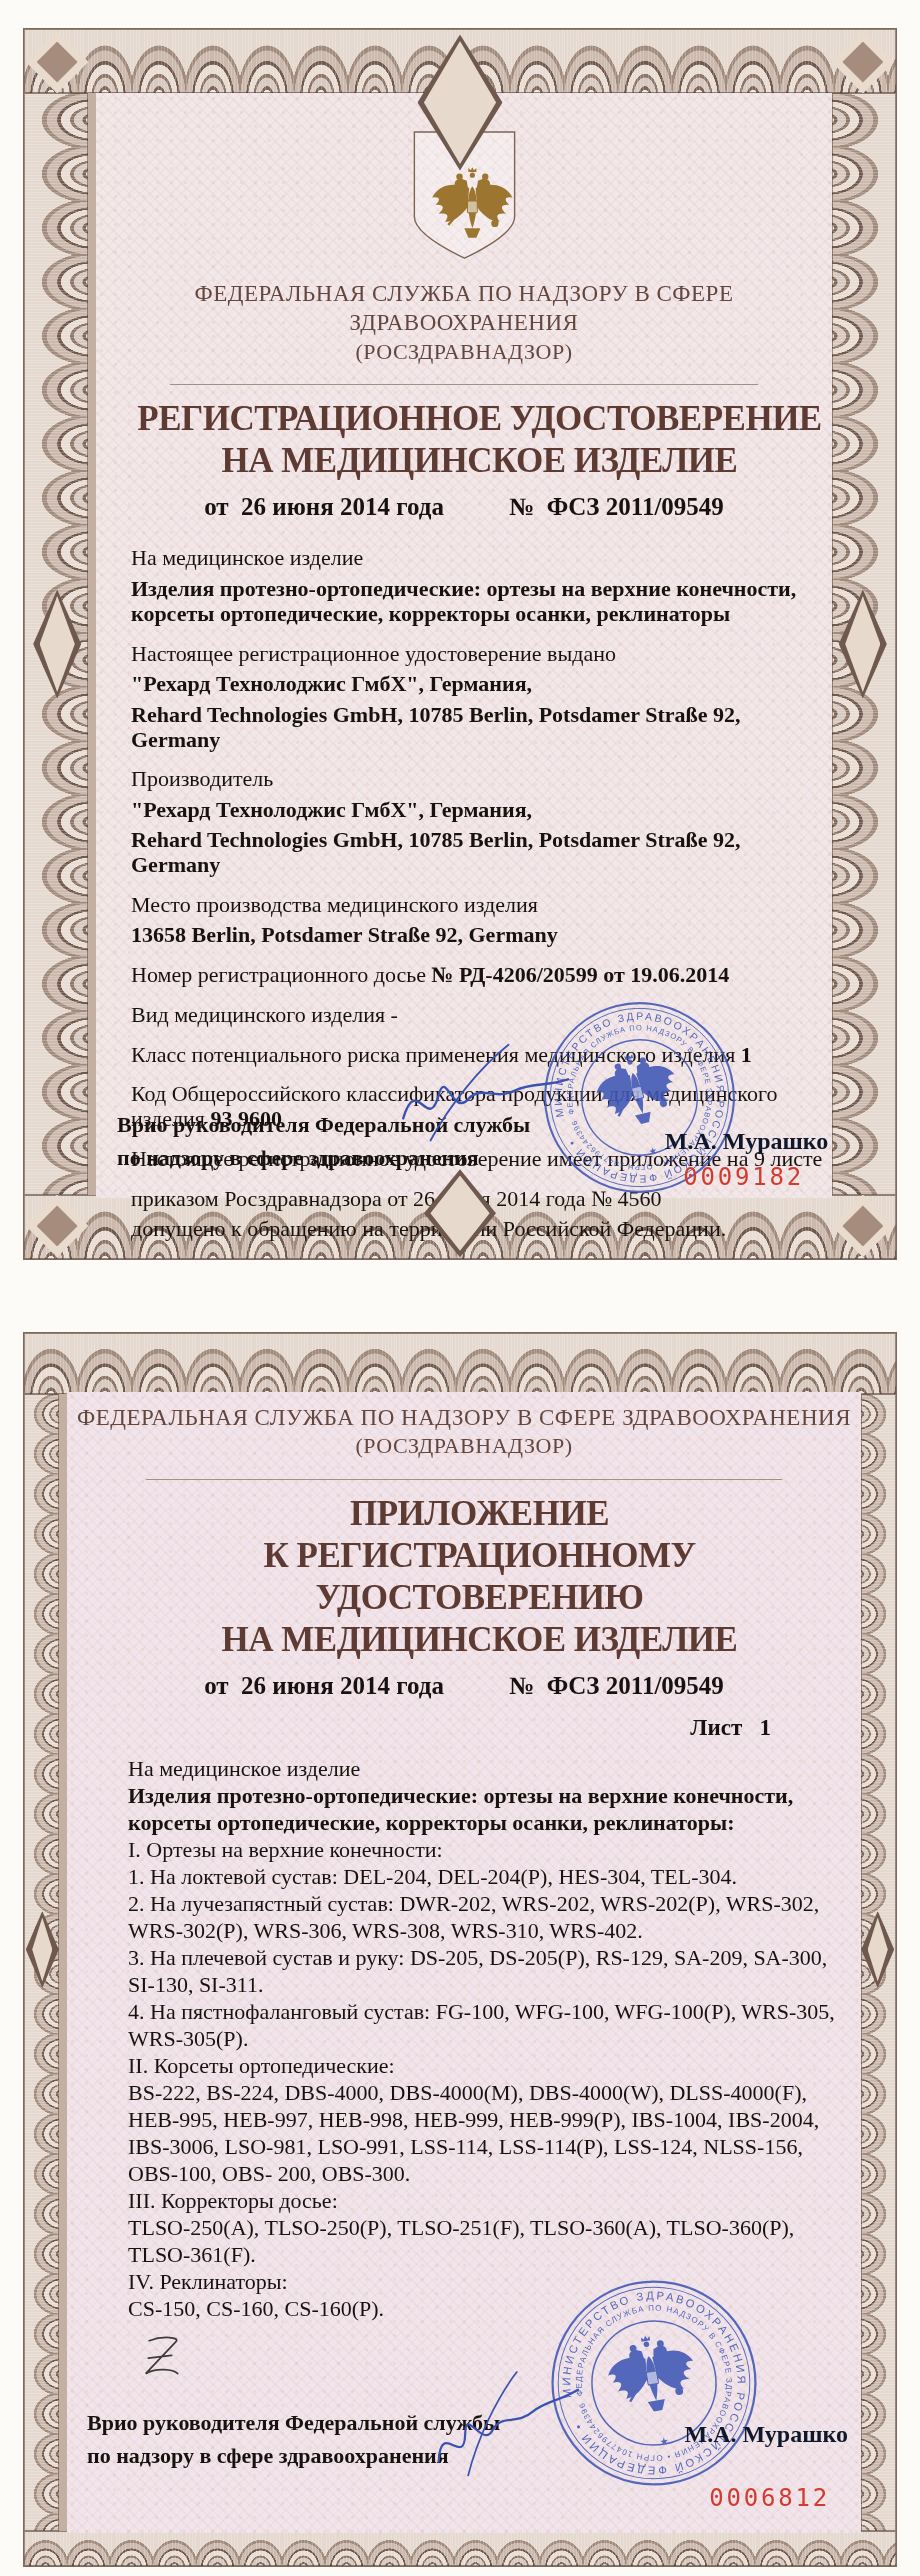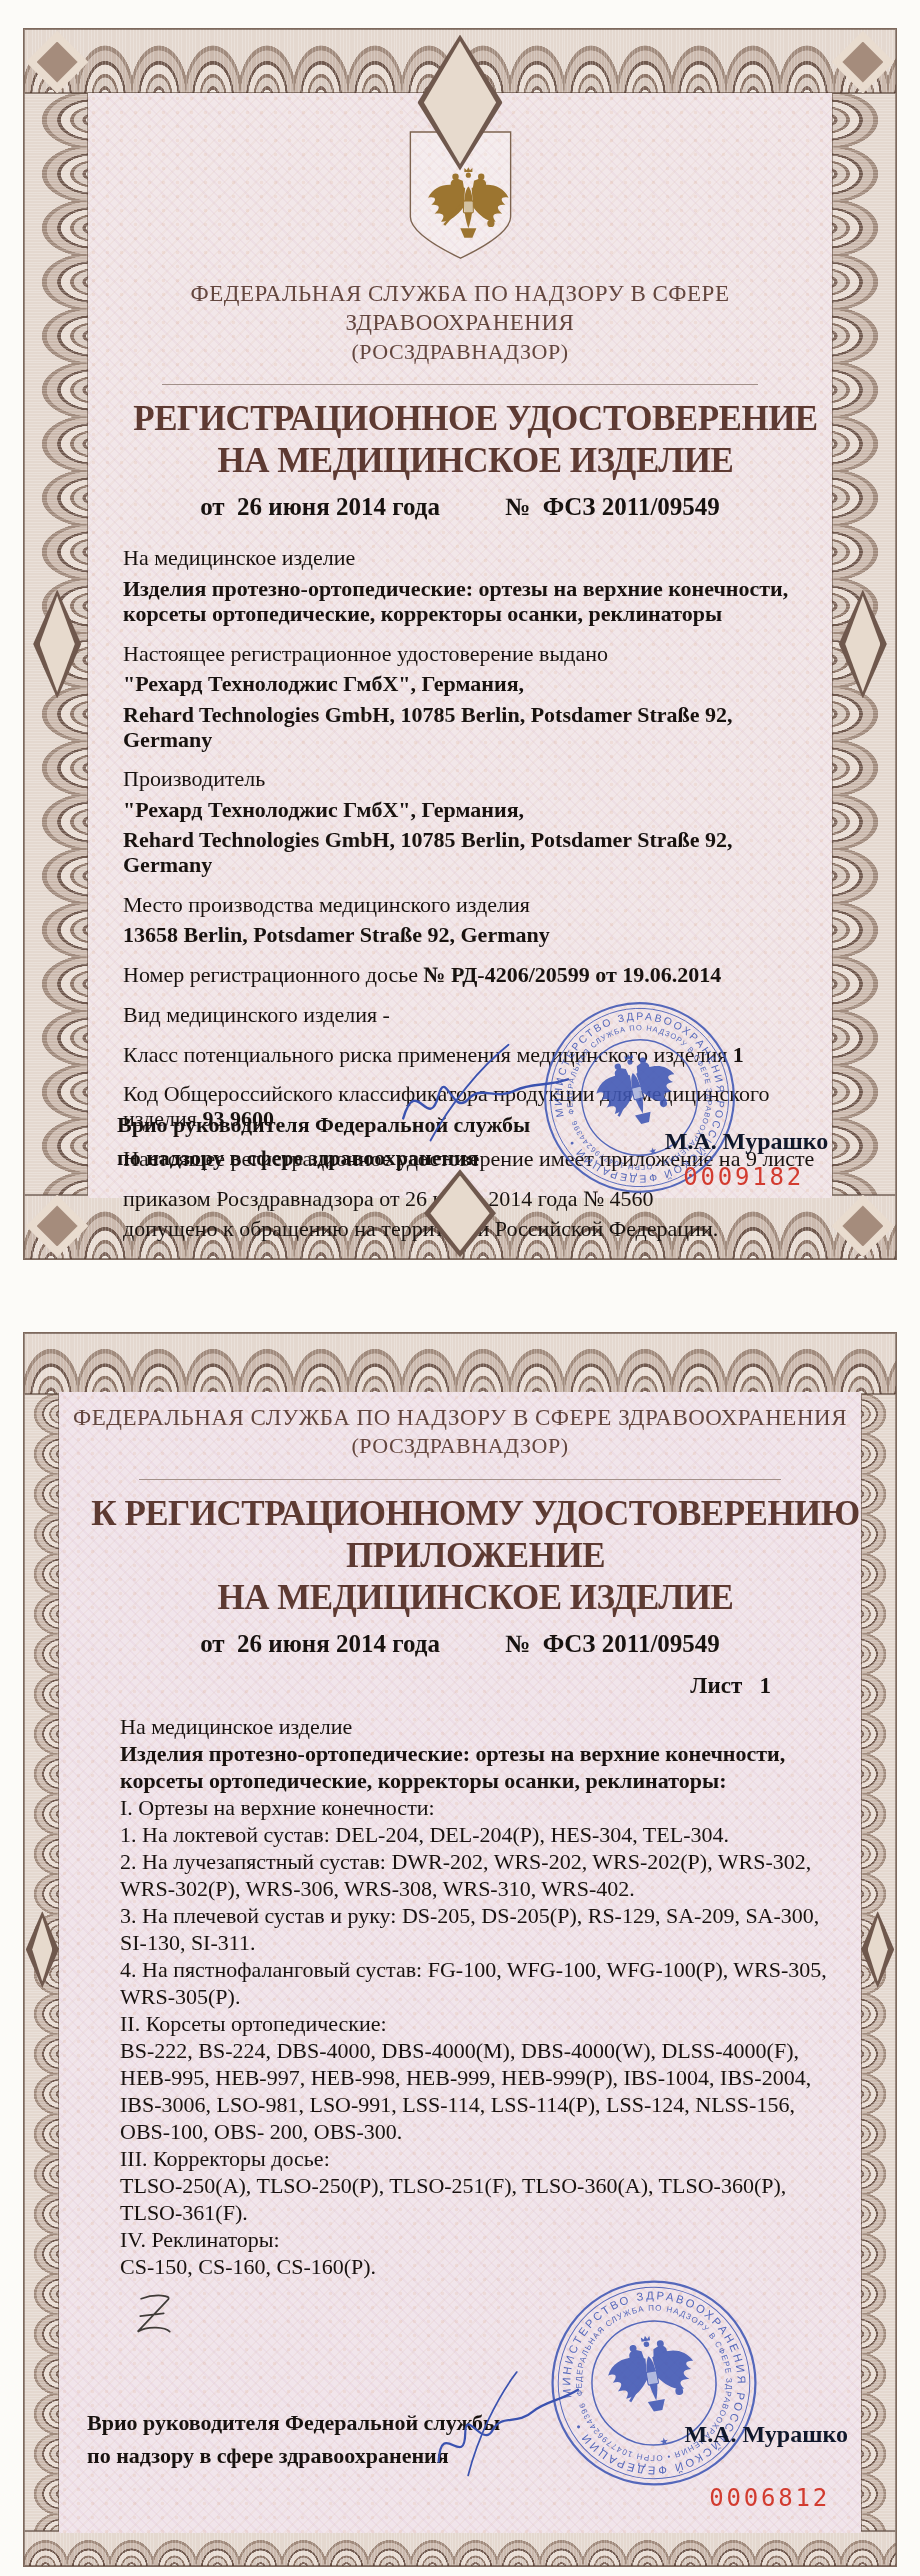--- a/index.html
+++ b/index.html
@@ -59,21 +59,21 @@
   .page2 .medal-left{left:1.8px;width:33px;height:77px;}
   .page2 .medal-right{right:1.8px;width:33px;height:77px;}
 
   
   .content{position:absolute;z-index:2;
       background-color:#f2e7e9;
       background-image:
         radial-gradient(circle at 5.5px 5.5px, rgba(219,160,120,.16) 1.3px, rgba(0,0,0,0) 2.2px),
         repeating-linear-gradient(45deg, rgba(199,150,188,.10) 0 1.8px, rgba(0,0,0,0) 1.8px 7.4px),
         repeating-linear-gradient(-45deg, rgba(214,176,146,.10) 0 1.8px, rgba(0,0,0,0) 1.8px 7.4px);
-      background-size:14px 14px,auto,auto;}
+      background-size:14px 14px,auto,auto;margin-left:8px;}
   .page1 .content{inset:64px 64px 61px 64px;}
   .page2 .content{inset:59px 35px 33px 35px;background-color:#f1e5eb;}
 
   
   .crest{display:block;margin:33px auto 0;width:121px;height:140px;}
   .agency{margin-top:13px;text-align:center;color:#63463e;font-size:23px;line-height:1.28;letter-spacing:0.5px;}
   .agency .l2{font-size:22px;}
   .rule{width:80%;margin:18.4px auto 0;border:0;border-top:0.9px solid #a29089;height:0;}
   .doc-title{margin-top:13px;text-align:center;color:#5d3a32;font-weight:bold;
       font-size:35px;line-height:1.2;letter-spacing:-0.5px;padding-left:31px;}
@@ -239,22 +239,22 @@
     <div class="medal medal-right"></div>
 
     <div class="content">
       <div class="agency" style="margin-top:11px;">
         <div class="l1">ФЕДЕРАЛЬНАЯ СЛУЖБА ПО НАДЗОРУ В СФЕРЕ ЗДРАВООХРАНЕНИЯ</div>
         <div class="l2">(РОСЗДРАВНАДЗОР)</div>
       </div>
       <hr class="rule">
 
       <div class="doc-title">
+        <div>ПРИЛОЖЕНИЕ</div>
         <div>К РЕГИСТРАЦИОННОМУ УДОСТОВЕРЕНИЮ</div>
-        <div>ПРИЛОЖЕНИЕ</div>
         <div>НА МЕДИЦИНСКОЕ ИЗДЕЛИЕ</div>
       </div>
 
       <div class="date-row">
         <span class="date">от&nbsp; 26 июня 2014 года</span>
         <span class="num">№&nbsp;&nbsp;ФСЗ 2011/09549</span>
       </div>
 
       <div class="sheet">Лист&nbsp;&nbsp; 1</div>
 

